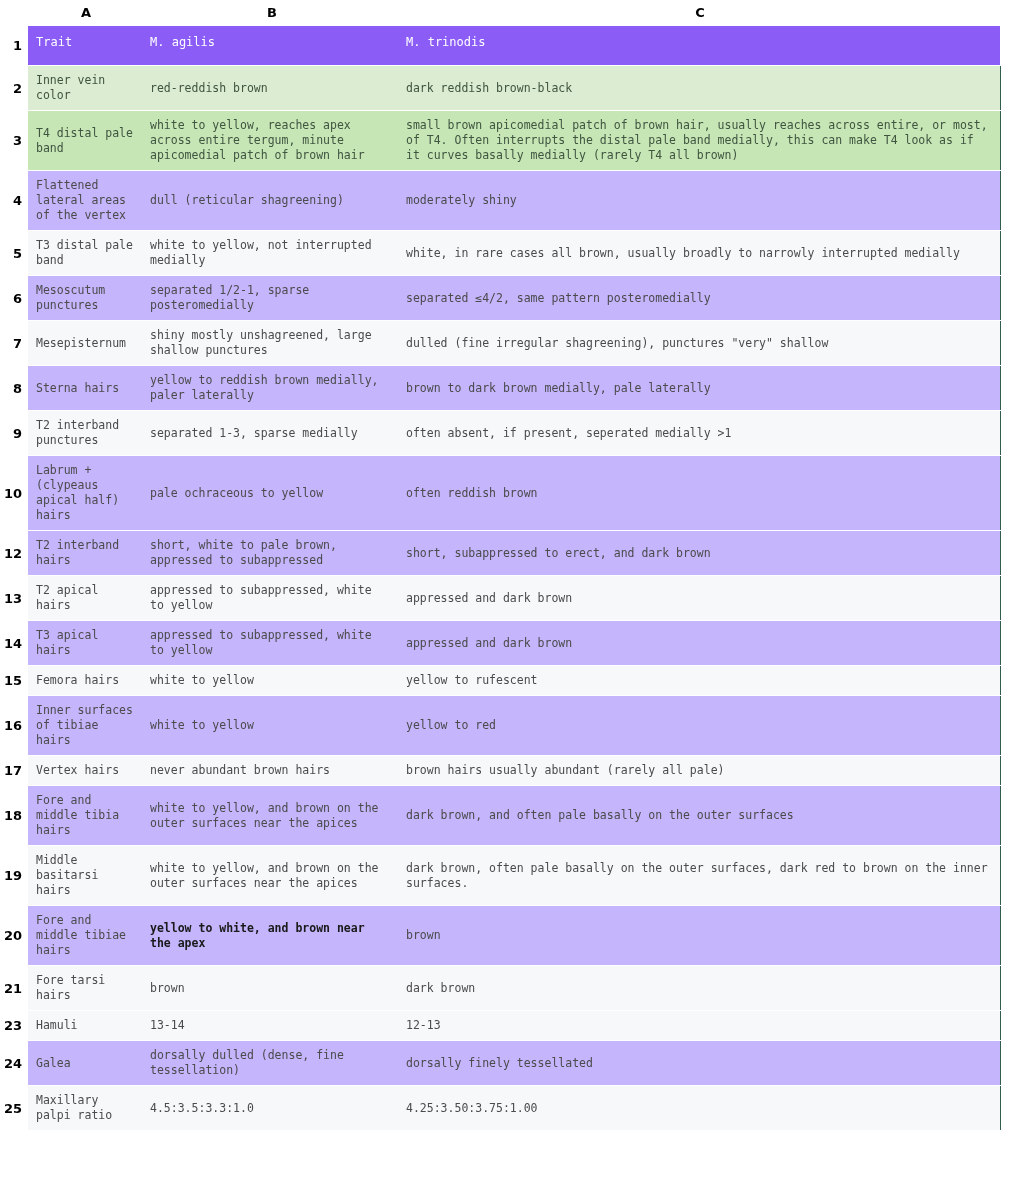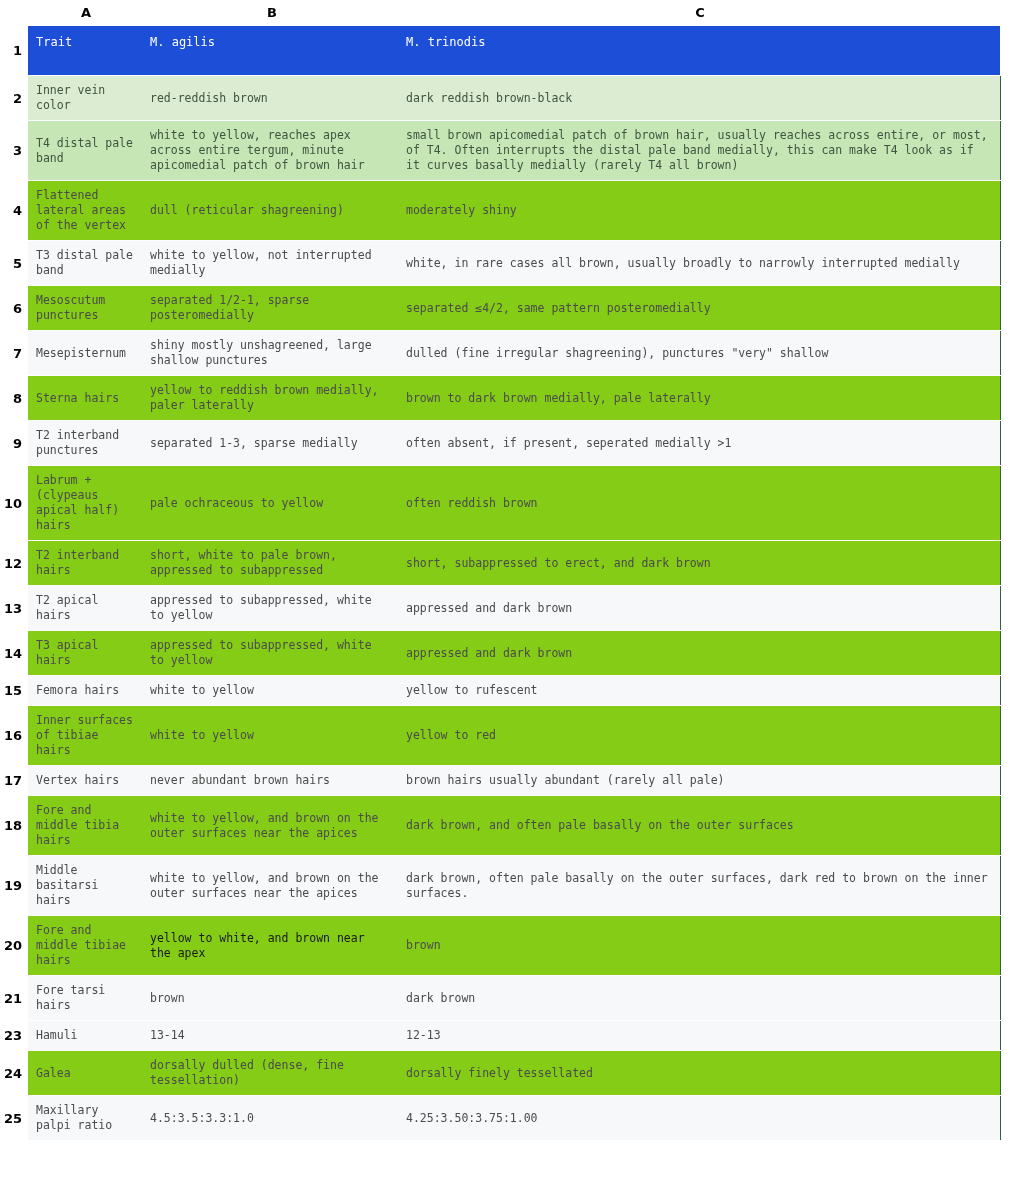--- a/index.html
+++ b/index.html
@@ -86,35 +86,35 @@
     vertical-align: middle;
     word-wrap: break-word;
     overflow-wrap: break-word;
   }
   .cell.a { padding-left: 8px; }
   .cell.b { padding-left: 6px; }
   .cell.c { padding-left: 6px; }
 
   
   tr.hdr .cell {
-    background: #1d4ed8;
+    background: #8b5cf6;
     color: #ffffff;
     font-size: 12px;
     padding-top: 9px;
-    padding-bottom: 25px;
-  }
-
-  
-  tr.band-white  .cell { background: #84cc16; }
+    padding-bottom: 15px;
+  }
+
+  
+  tr.band-white  .cell { background: #c4b5fd; }
   tr.band-gray   .cell { background: #f6f8f9; }
   tr.hl-light    .cell { background: #dcecd2; color: #3f5540; }
   tr.hl-strong   .cell { background: #c7e6b6; color: #3f5540; }
 
   
-  .cell.emph { color: #1a1a1a; }
+  .cell.emph { color: #1a1a1a; font-weight: bold; }
 
   
   tbody tr td.cell {
     border-bottom: 1px solid #ffffff;
   }
 
   
   .edge {
     width: 16px;
     background: #ffffff;

